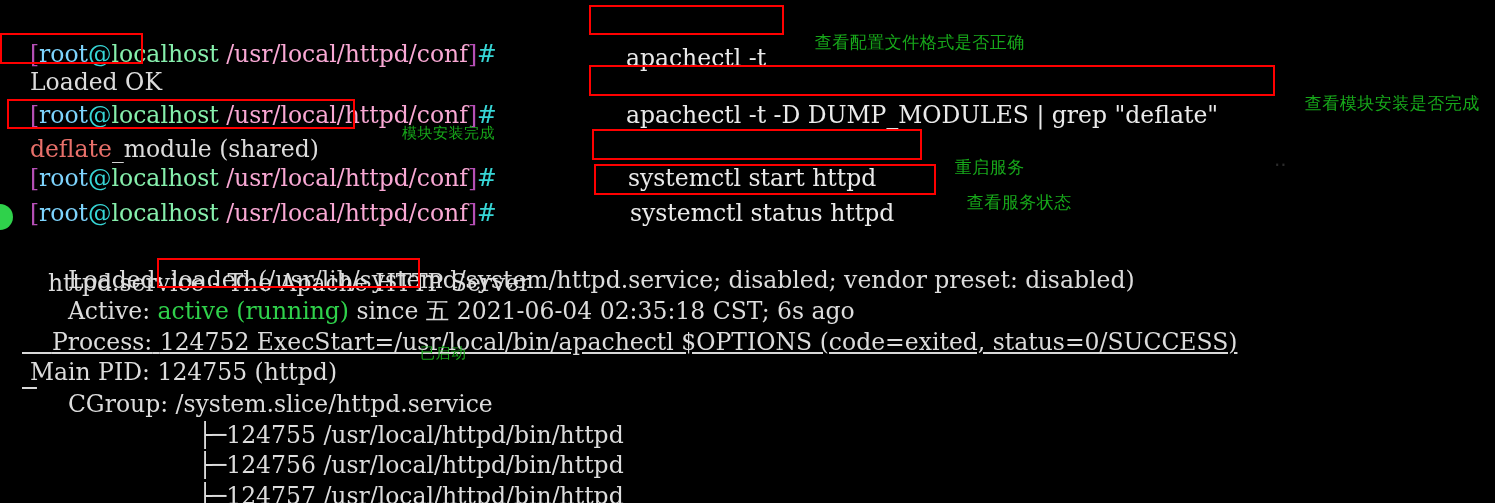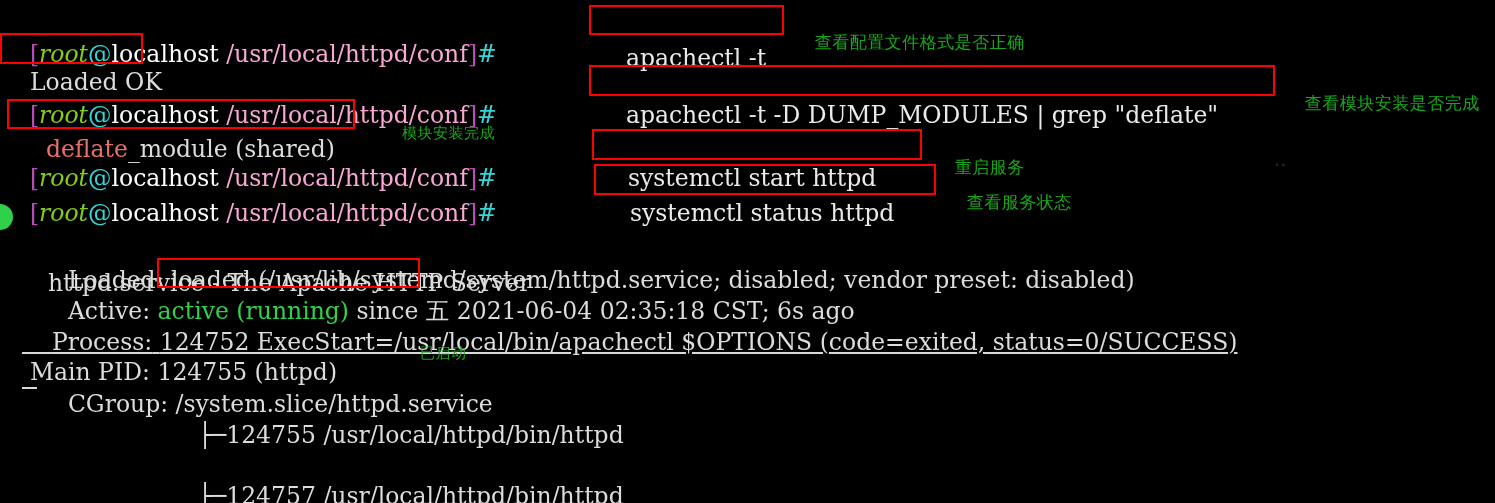--- a/index.html
+++ b/index.html
@@ -27,27 +27,27 @@
     box-sizing: border-box;
   }
   .row {
     position: absolute;
     left: 0;
     white-space: pre;
     height: 35.2px;
     line-height: 35.2px;
     font-size: 23.5px;
   }
-  .pad-left { padding-left: 16px; }
+  .pad-left { padding-left: 0; }
 
   
   .brk      { color: #b54fb5; }
-  .user     { color: #84cc16; font-style: italic; }
+  .user     { color: #7dd3fc; }
   .at       { color: #37d6d6; }
-  .host     { color: #ffffff; }
+  .host     { color: #86efac; }
   .path     { color: #f9a8d4; }
   .hash     { color: #37d6d6; }
 
   .out      { color: #dcdcdc; }
   .cmd      { color: #eaeaea; }
   .grepmatch{ color: #e8706a; }
   .greentxt { color: #2fd14b; }
 
   
   .annot {
@@ -180,20 +180,23 @@
   </div>
 
   <div class="row" style="top:352px; left:38px;">
     <span class="out">CGroup:</span><span class="out"> </span><span class="out">/system.slice/httpd.service</span>
   </div>
 
   <div class="row" style="top:383px; left:168px;">
     <span class="tree">├─</span><span class="out">124755</span><span class="out"> </span><span class="out">/usr/local/httpd/bin/httpd</span>
   </div>
 
+  <div class="row" style="top:413px; left:168px;">
+    <span class="tree">├─</span><span class="out">124756</span><span class="out"> </span><span class="out">/usr/local/httpd/bin/httpd</span>
+  </div>
 
   <div class="row" style="top:444px; left:168px;">
     <span class="tree">├─</span><span class="out">124757</span><span class="out"> </span><span class="out">/usr/local/httpd/bin/httpd</span>
   </div>
 
   <div class="row" style="top:474px; left:168px;">
     
   </div>
 
 </div>

